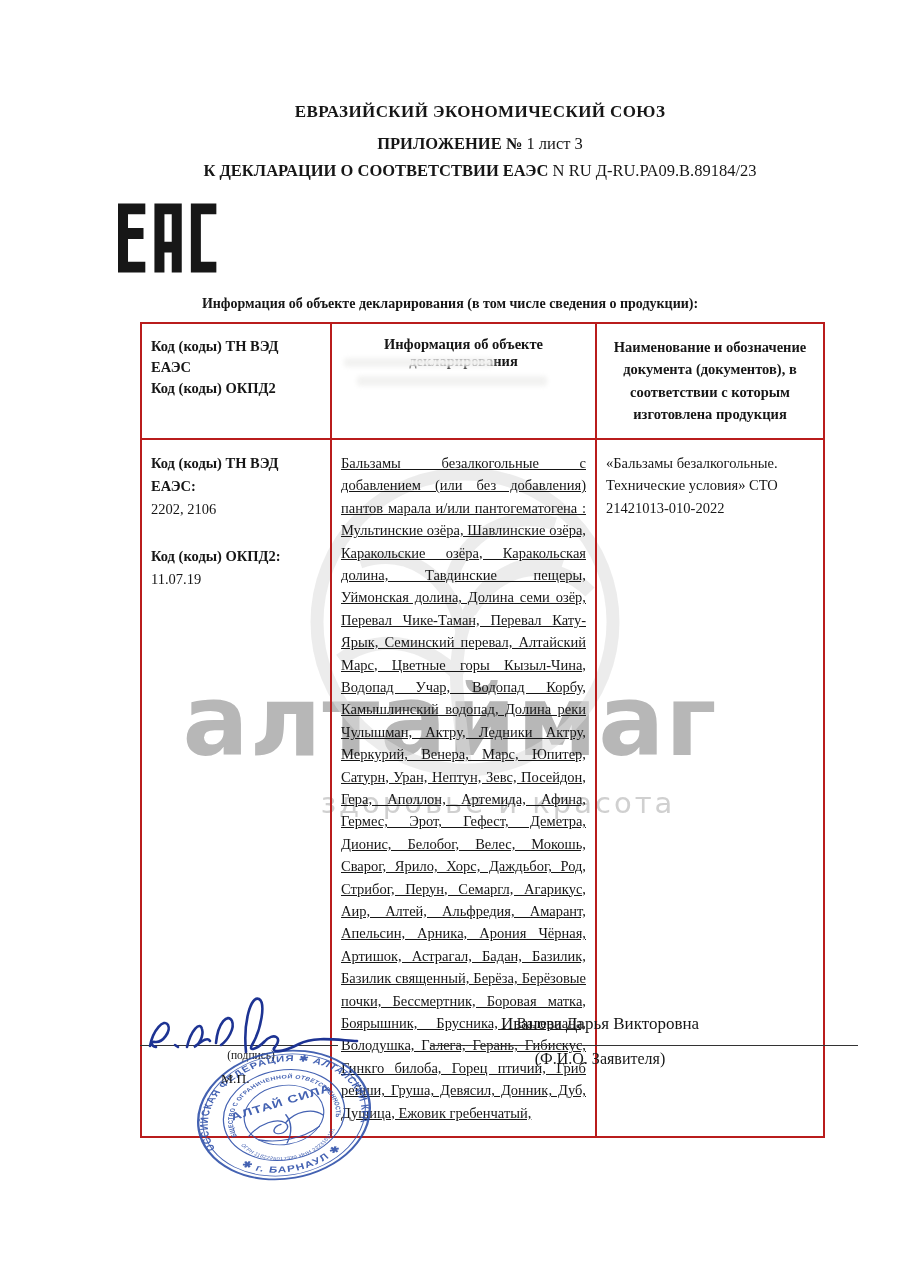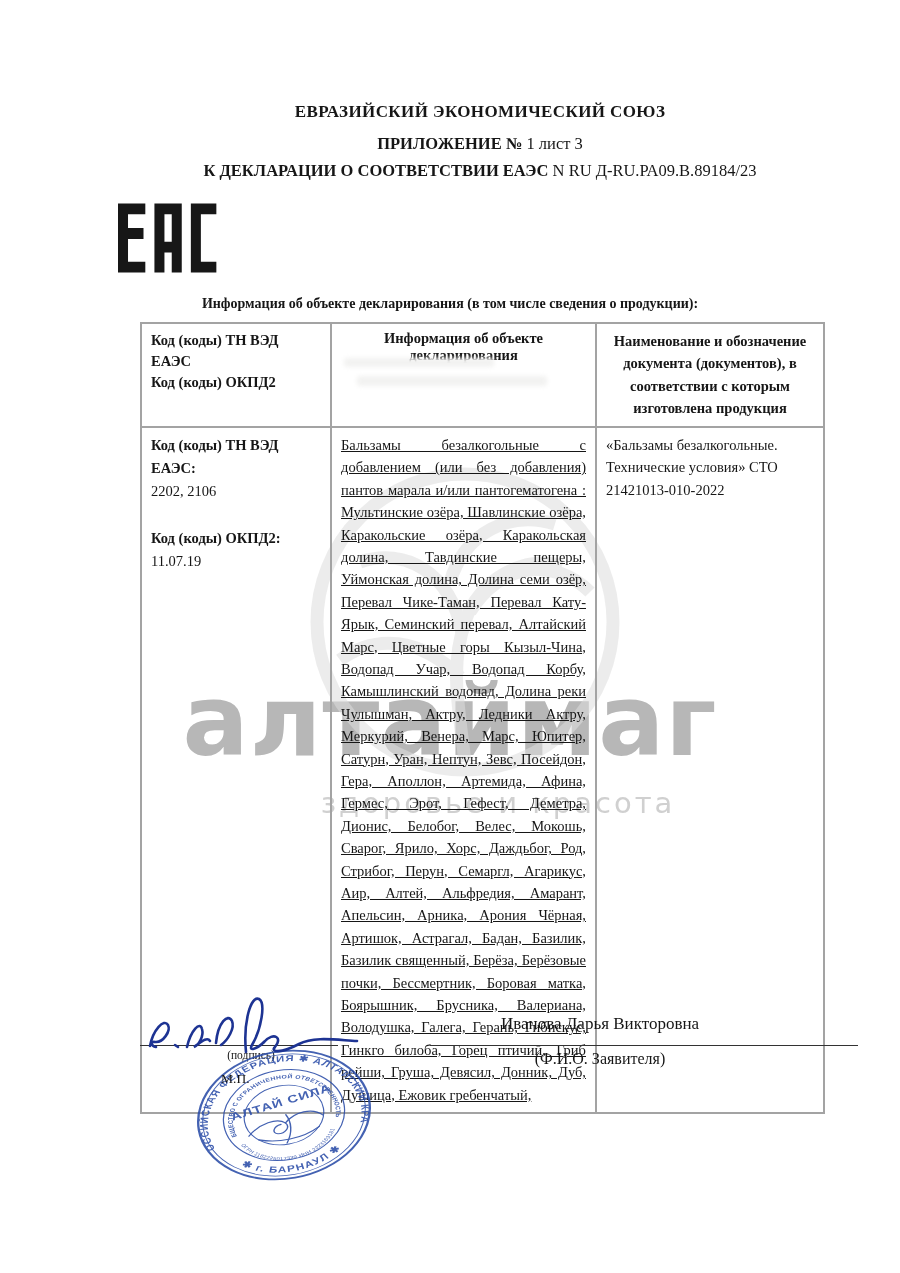--- a/index.html
+++ b/index.html
@@ -29,22 +29,22 @@
   
   .tbl-caption{
     position:absolute;left:0;top:296px;width:900px;text-align:center;
     font-weight:bold;font-size:14px;z-index:2;
   }
   table.main{
     position:absolute;left:140px;top:322px;width:683px;z-index:1;
     border-collapse:collapse;background:transparent;table-layout:fixed;
   }
   table.main td{
-    border:2px solid #a3a3a3;vertical-align:top;background:transparent;
-    font-size:14.5px;padding:6px 9px;
+    border:2px solid #b91c1c;vertical-align:top;background:transparent;
+    font-size:14.5px;padding:12px 9px;
   }
   td.hcell{font-weight:bold;height:72px;position:relative;}
   td.h1{text-align:left;font-size:14.5px;line-height:1.45;}
   td.h2{text-align:center;font-size:14.5px;}
   td.h3{text-align:center;font-size:13.5px;line-height:1.55;padding-top:8px;}
   td.body-codes{height:592px;line-height:23px;padding-top:10px;}
   td.body-info{line-height:22.4px;text-align:justify;padding-top:9px;font-size:14.6px;text-decoration:underline;}
   td.body-doc{line-height:22.5px;padding-top:9px;}
   .codes-gap{height:24px;}
   .ghost{position:absolute;background:#f2f2f1;filter:blur(2px);border-radius:3px;}

